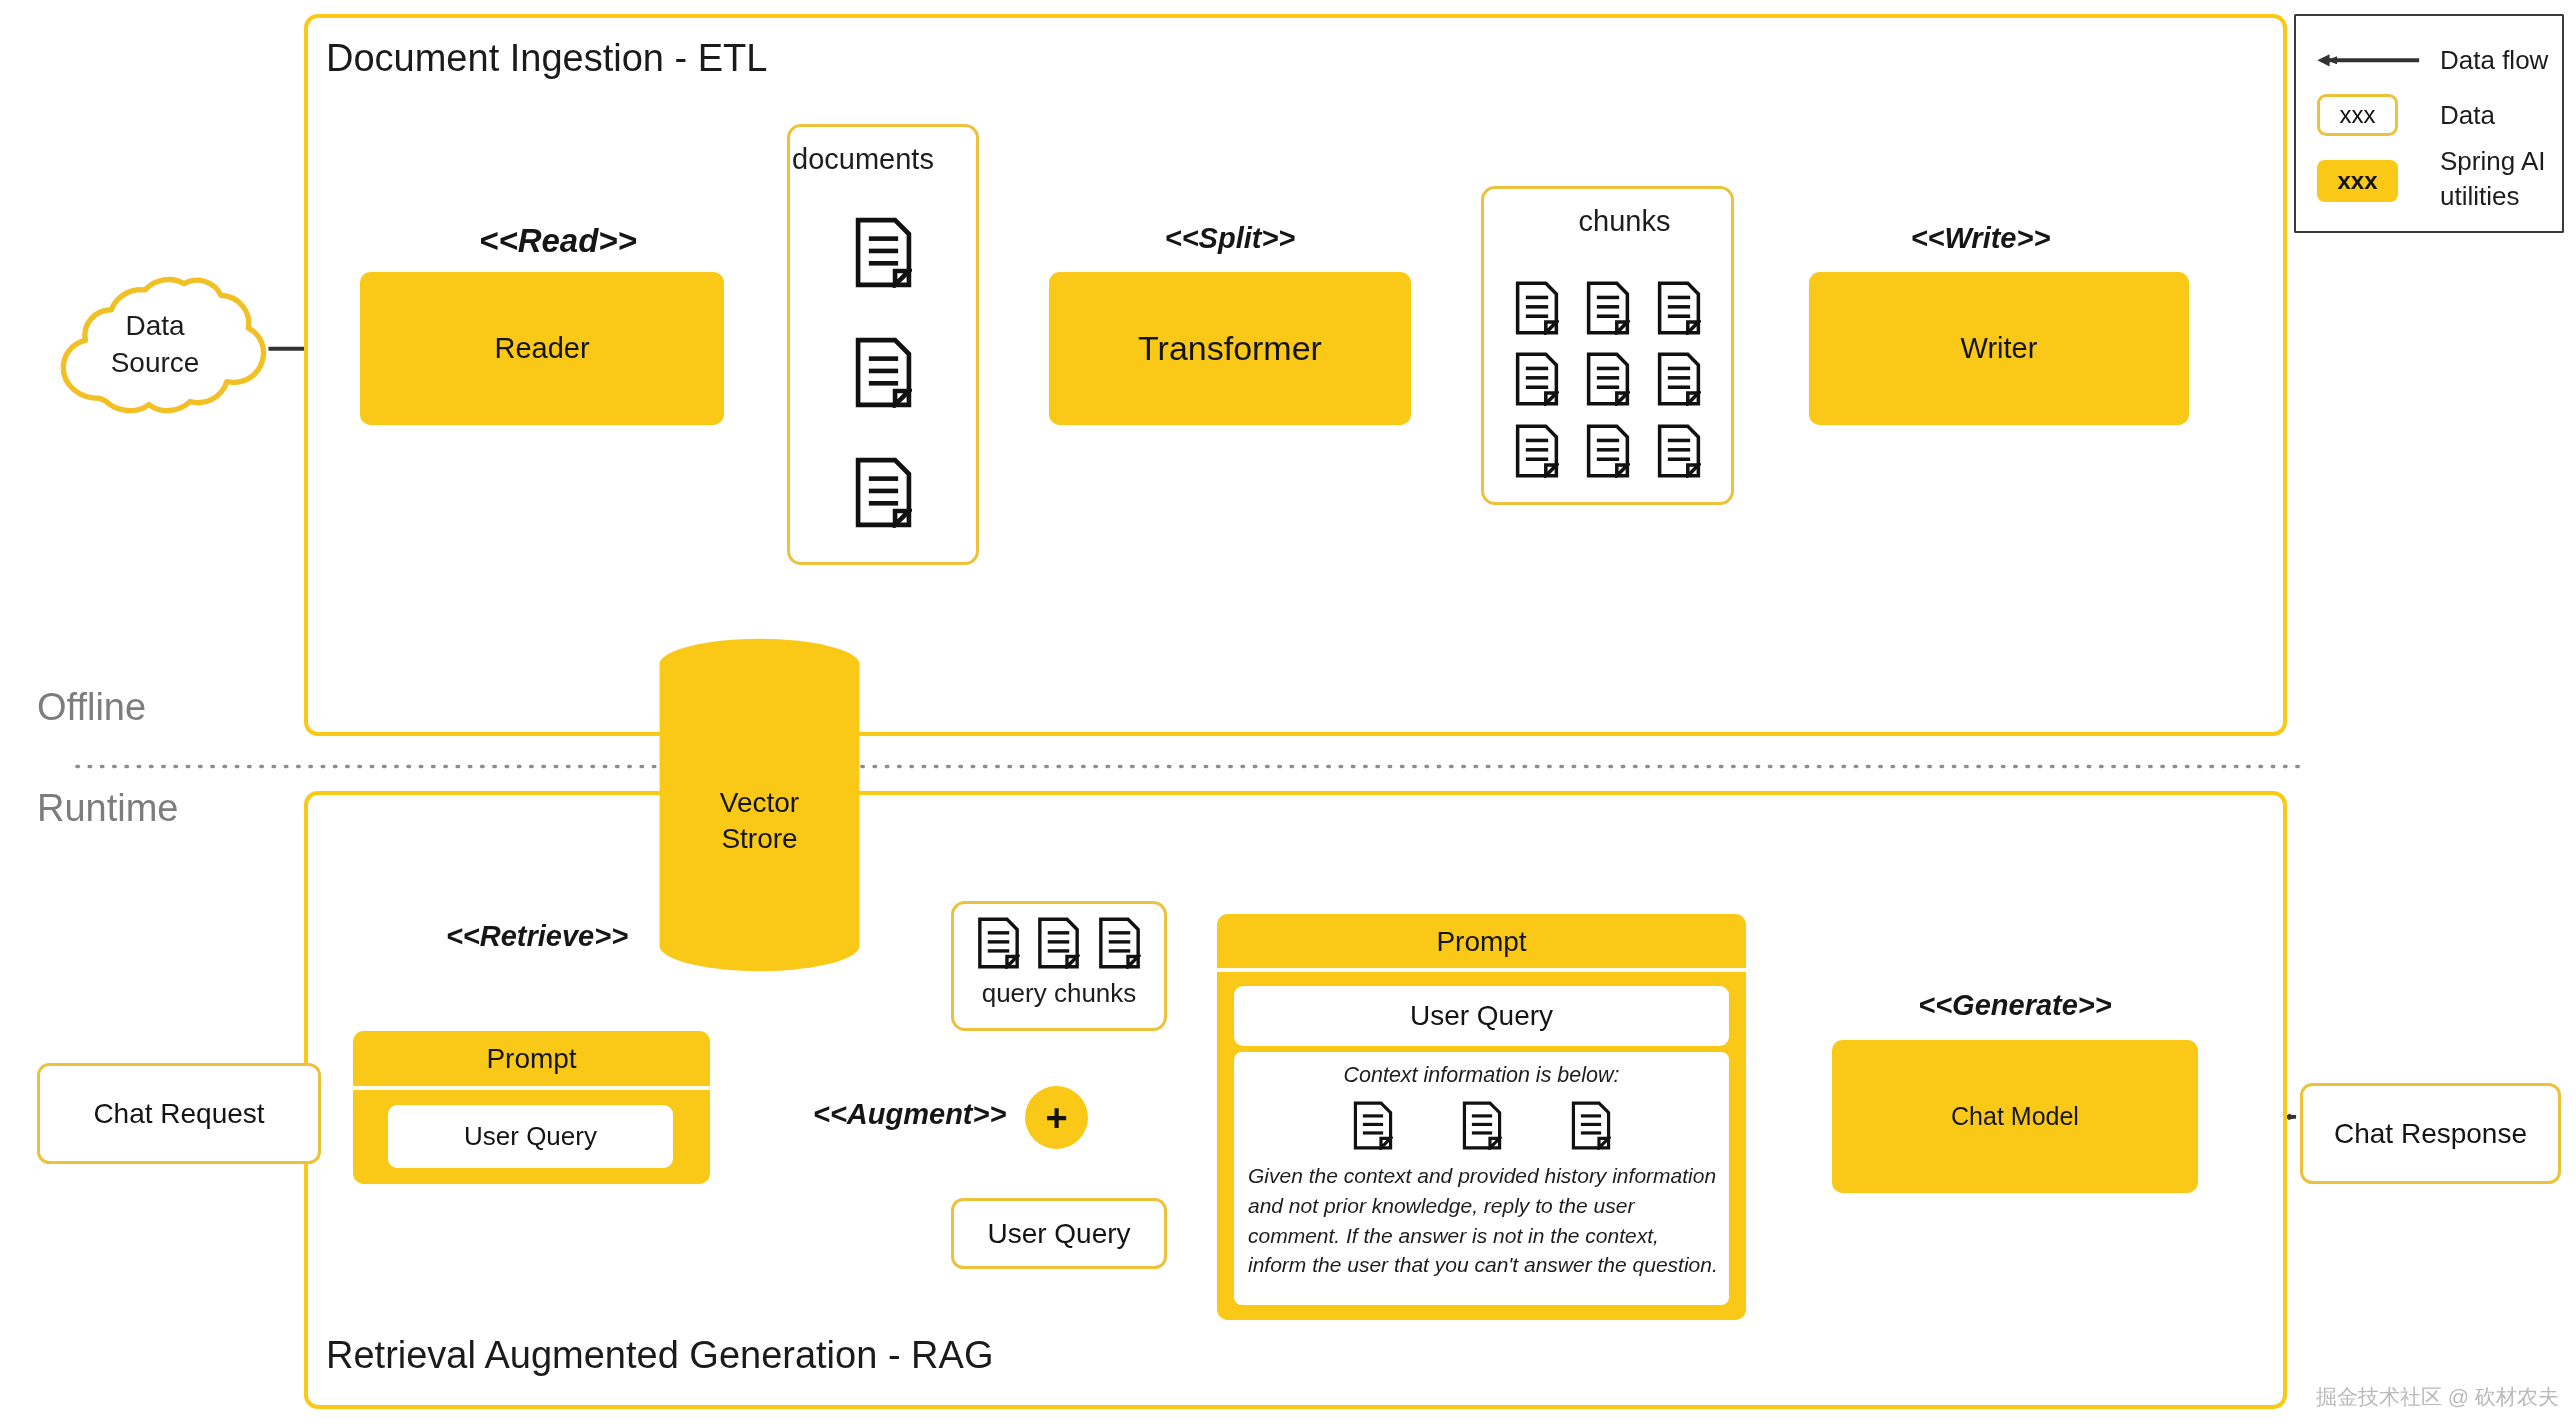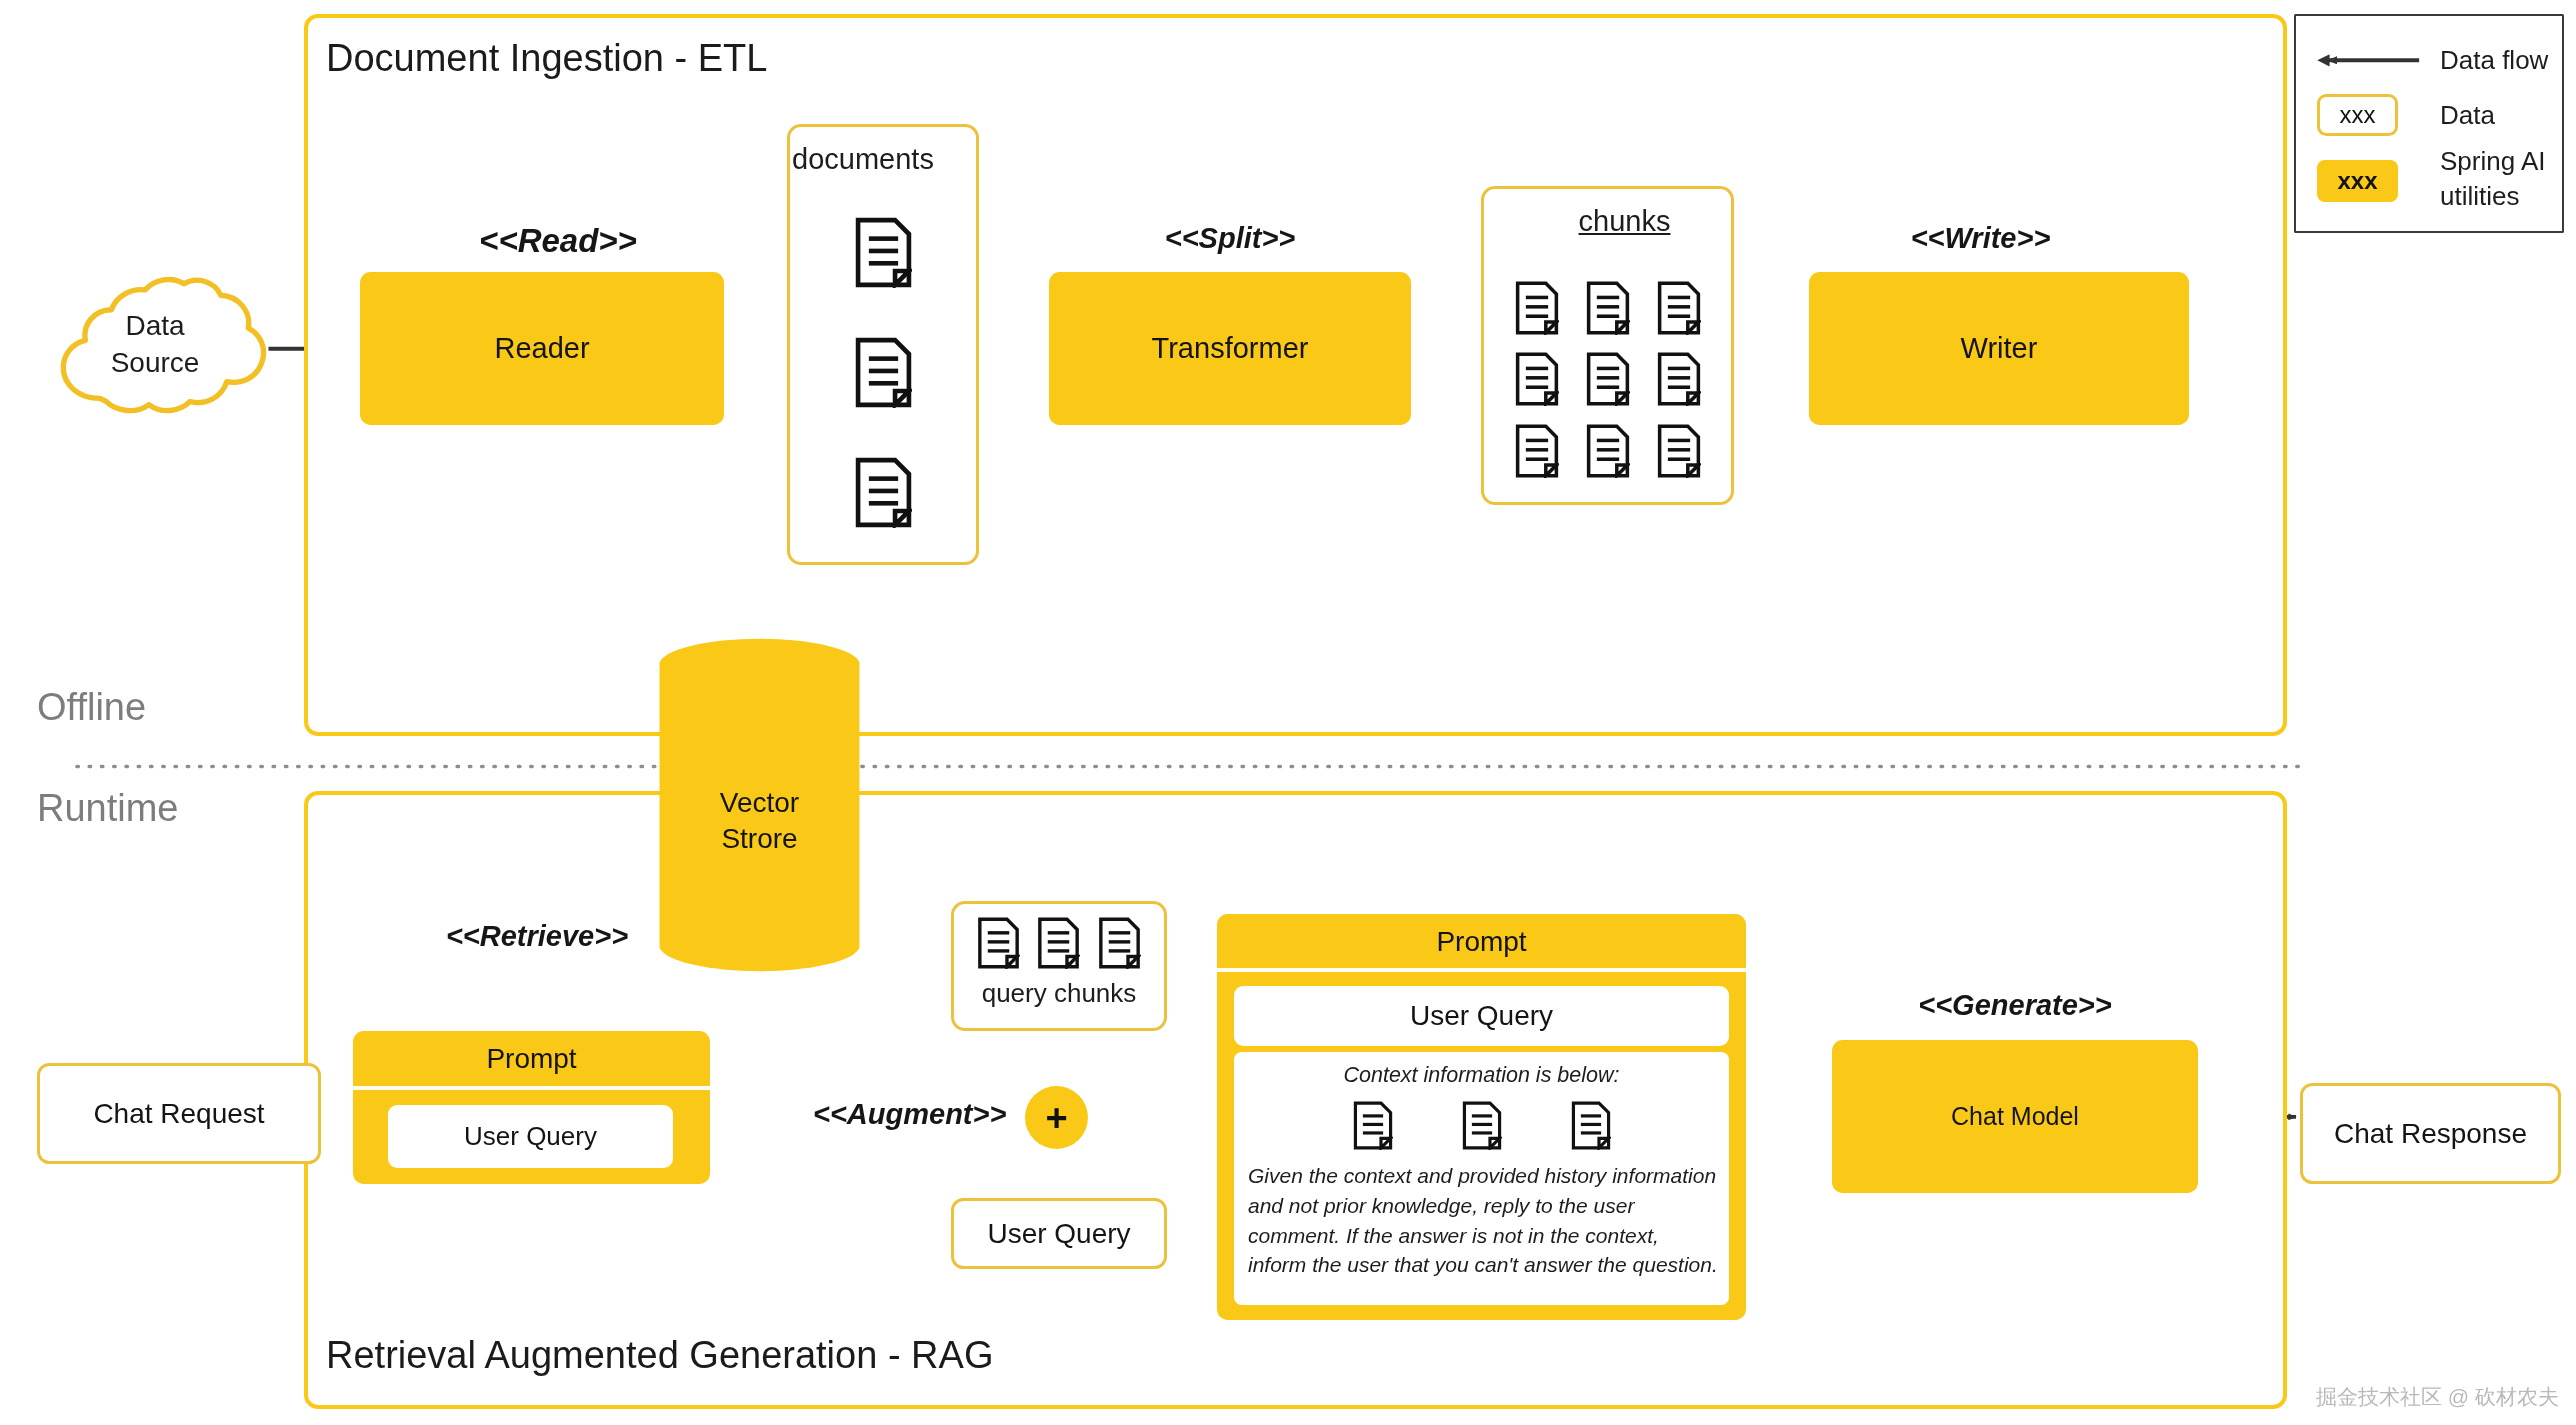--- a/index.html
+++ b/index.html
@@ -165,25 +165,25 @@
       <g stroke="#111" stroke-width="6">
           <line x1="18" y1="28" x2="56" y2="28"></line>
           <line x1="18" y1="44" x2="56" y2="44"></line>
           <line x1="18" y1="60" x2="56" y2="60"></line>
         </g>
     </svg>
   </div>
 
   <div class="abs stereo" style="left:1049px;top:222px;width:362px;font-size:29px;">&lt;&lt;Split&gt;&gt;</div>
   <div class="abs util" style="left:1049px;top:272px;width:362px;height:153px;">
-    <span class="boxlabel" style="font-size:29px;">Transformer</span>
+    <span class="boxlabel" style="font-size:34px;">Transformer</span>
   </div>
 
   <div class="abs grpbox" style="left:1481px;top:186px;width:253px;height:319px;"></div>
-  <div class="abs" style="left:1481px;top:205px;width:287px;text-align:center;font-size:29px;text-decoration:underline;">chunks</div>
+  <div class="abs" style="left:1481px;top:205px;width:287px;text-align:center;font-size:29px;">chunks</div>
   <div class="abs" style="left:1501px;top:272px;width:213px;height:215px;display:grid;grid-template-columns:repeat(3,1fr);grid-template-rows:repeat(3,1fr);justify-items:center;align-items:center;">
     <svg class="doc-ico" width="44" height="54" viewBox="0 0 74 92">
         <path d="M4,4 H52 L70,22 V88 H4 Z" fill="#fff" stroke="#111" stroke-width="6"></path>
         <path d="M52,88 L70,70 H52 Z" fill="#fff" stroke="#111" stroke-width="6"></path>
         <g stroke="#111" stroke-width="6">
           <line x1="18" y1="28" x2="56" y2="28"></line>
           <line x1="18" y1="44" x2="56" y2="44"></line>
           <line x1="18" y1="60" x2="56" y2="60"></line>
         </g>
       </svg>

